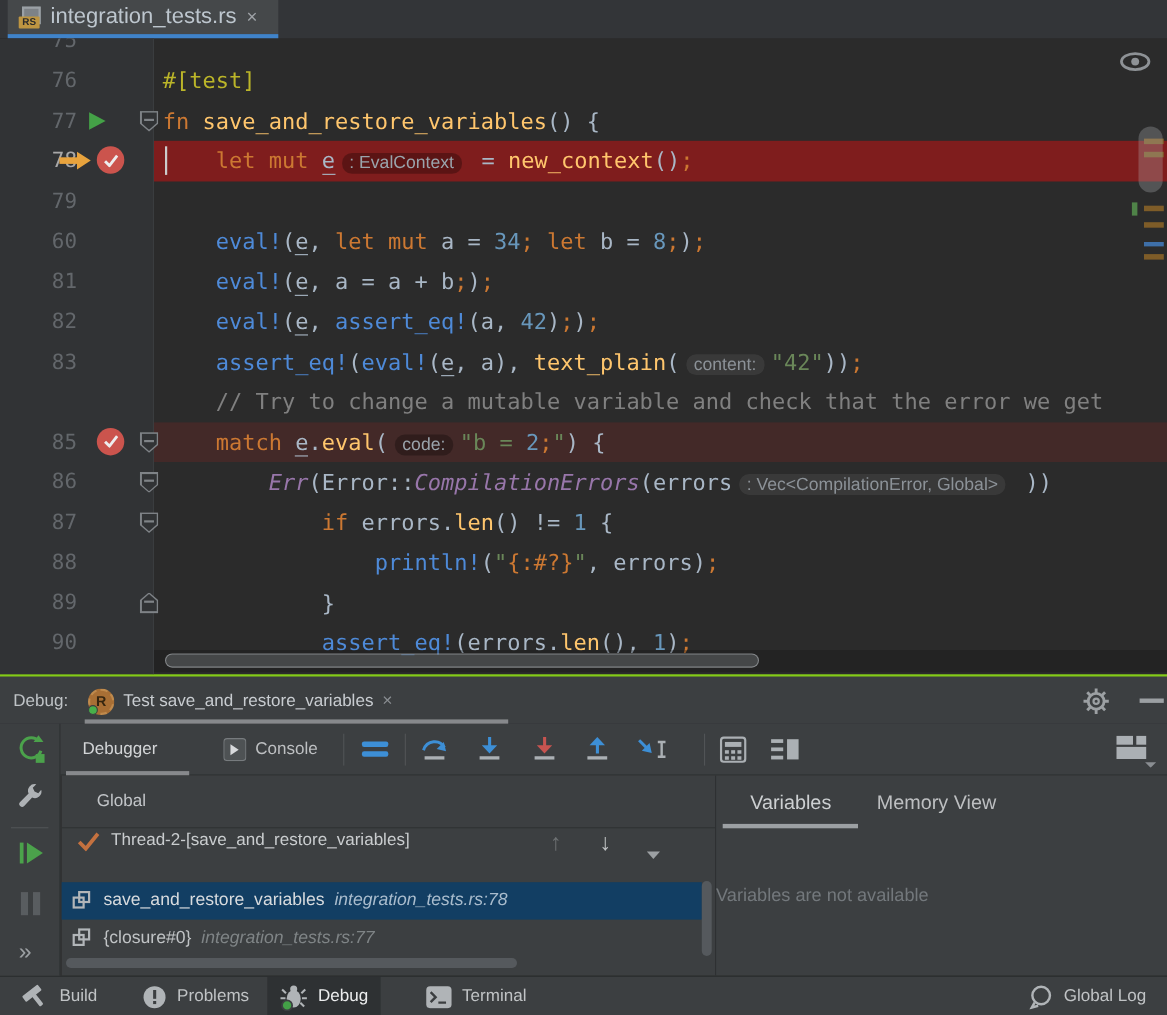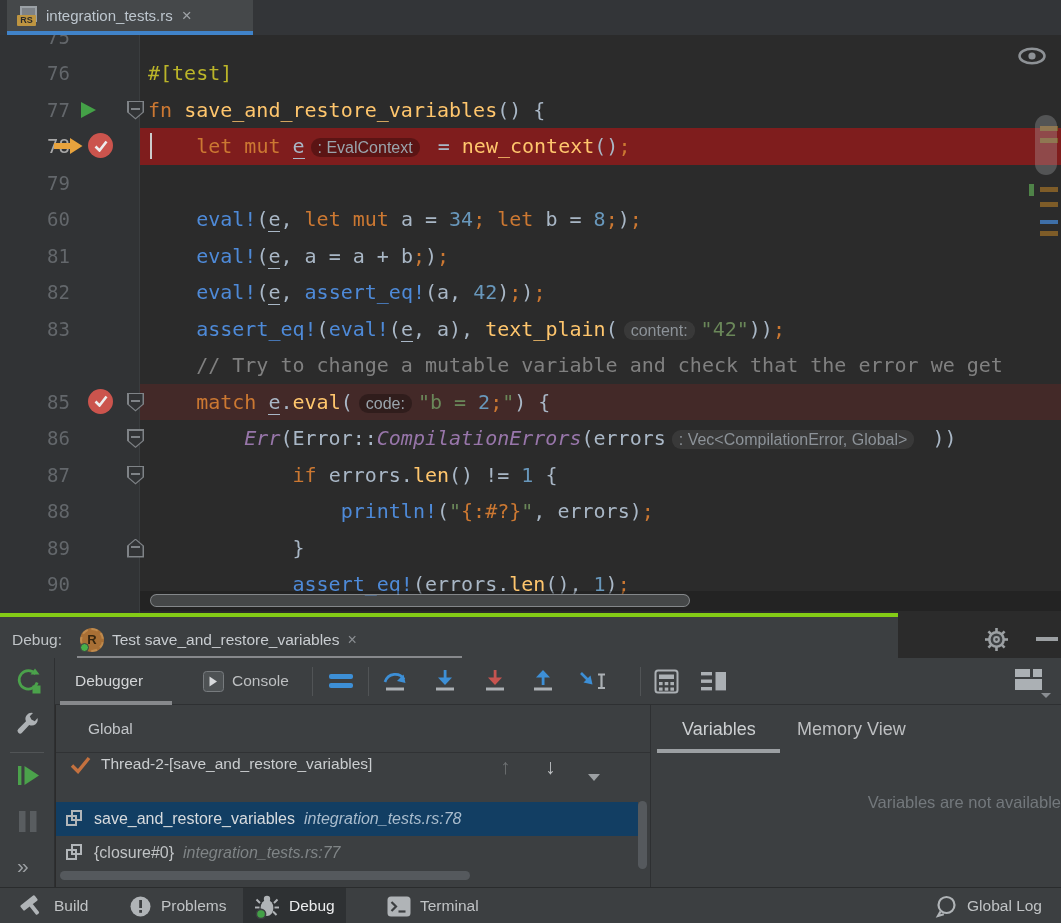--- a/index.html
+++ b/index.html
@@ -2,21 +2,21 @@
 <html><head>
 <meta charset="utf-8">
 <style>
   *{box-sizing:border-box;margin:0;padding:0}
   html,body{width:1061px;height:923px;overflow:hidden}
   body{position:relative;background:#2B2B2B;font-family:"Liberation Sans",sans-serif;-webkit-font-smoothing:antialiased}
   .abs{position:absolute}
   
   #tabbar{position:absolute;left:0;top:0;width:1061px;height:35px;background:#333538}
   .etab{position:absolute;left:7px;top:0;width:246px;height:31px;background:#45484A;display:flex;align-items:center;gap:9px;padding:0 10px;cursor:pointer}
-  .etab-title{font-size:15px;color:#BDC6CE}
+  .etab-title{font-size:20px;color:#BDC6CE}
   .etab-x{color:#9FA3A7;font-size:17px;line-height:17px}
   .etab-under{position:absolute;left:7px;top:31px;width:246px;height:4px;background:#4083C9}
   .rsbadge{position:relative;width:20px;height:20px;flex:0 0 20px}
   .rsbadge::before{content:"";position:absolute;left:3px;top:0;width:13px;height:12px;border:2px solid #9BA1A6;background:#7d8287}
   .rsbadge .rs{position:absolute;left:0;bottom:0;width:19px;height:11px;background:#BE9541;color:#2B2B2B;font-size:9px;font-weight:bold;text-align:center;line-height:11px;border-radius:1px}
   
   #editor{position:absolute;left:0;top:35px;width:1061px;height:578px;background:#2B2B2B;overflow:hidden}
   #gutter{position:absolute;left:0;top:0;width:140px;height:578px;background:#313335;border-right:1px solid #3A3D3F;z-index:3}
   .grow{position:absolute;left:0;width:140px;height:36.5px}
   .lnum{position:absolute;left:0;top:0;width:70px;text-align:right;font-family:"DejaVu Sans Mono",monospace;font-size:19px;color:#63676B;line-height:36.5px}
@@ -38,21 +38,21 @@
   .fold .fi{position:absolute;inset:1.5px;background:#313335}
   .fold.open .fo,.fold.open .fi{clip-path:polygon(0 0,100% 0,100% 62%,50% 100%,0 62%)}
   .fold.close .fo,.fold.close .fi{clip-path:polygon(50% 0,100% 38%,100% 100%,0 100%,0 38%)}
   .fold .fm{position:absolute;left:4px;top:7px;width:9px;height:2px;background:#7F8387}
   #foldguide{position:absolute;left:135px;top:85px;width:1px;height:419px;background:#55585B;z-index:2}
   #hthumb{position:absolute;left:150px;top:559px;width:540px;height:13px;border-radius:7px;background:rgba(150,155,160,0.30);border:1px solid rgba(210,215,220,0.45);z-index:6;cursor:pointer}
   #htrack{position:absolute;left:140px;top:556px;right:0;height:20px;background:rgba(20,20,20,0.35);z-index:5}
   #vthumb{position:absolute;left:1035px;top:80px;width:22px;height:60px;border-radius:11px;background:rgba(185,190,195,0.28);z-index:6;cursor:pointer}
   .mark{position:absolute;z-index:5}
   
-  #dhead{position:absolute;left:0;top:613px;width:898px;height:45px;background:#3C3F41;border-top:4px solid #84cc16}
+  #dhead{position:absolute;left:0;top:613px;width:1061px;height:45px;background:#3C3F41;border-top:2px solid #84cc16}
   #dhead .dlabel{position:absolute;left:12px;top:0;line-height:45px;font-size:15.5px;color:#BFC3C6}
   .sess{position:absolute;left:80px;top:0;height:45px;display:flex;align-items:center;gap:8px;cursor:pointer}
   .sess .t{font-size:15.5px;color:#C8CCD0}
   .sess .x{color:#8A8E92;font-size:16px}
   .rusticon{position:relative;width:24px;height:24px;border-radius:50%;border:2.5px dashed #C08A4C;background:#A86F35;color:#35250f;font-weight:bold;font-size:13px;text-align:center;line-height:19px}
   .rusticon .dot{position:absolute;left:-2px;bottom:-2px;width:9px;height:9px;border-radius:50%;background:#48B04A;border:1.5px solid #3C3F41}
   #sess-under{position:absolute;left:77px;top:39px;width:385px;height:4px;background:#87898C}
   #dhead-min{position:absolute;left:1036px;top:20px;width:22px;height:3.5px;background:#9CA0A3;cursor:pointer}
   #trow{position:absolute;left:0;top:658px;width:1061px;height:47px;background:#3C3F41;border-bottom:1px solid #2E3032}
   .dtab{position:absolute;top:0;height:46px;line-height:46px;font-size:15.5px;cursor:pointer}
@@ -86,21 +86,21 @@
   .sqicon i.b{left:5px;top:0}
   .sqicon i.f{left:0;top:5px;background:inherit}
   #f-hthumb{position:absolute;left:4px;top:166px;width:410px;height:9px;border-radius:5px;background:#55595D;cursor:pointer}
   #f-vthumb{position:absolute;left:582px;top:96px;width:9px;height:68px;border-radius:5px;background:#55595D;cursor:pointer}
   
   #vars{position:absolute;left:650px;top:705px;width:411px;height:182px;background:#3C3F41;border-left:1px solid #2E3032}
   #vars .vt{position:absolute;top:0;height:48px;line-height:48px;font-size:18px;cursor:pointer}
   #vars #vt0{left:31px;color:#CDD0D2}
   #vars #vt1{left:146px;color:#BDBFC1}
   #vars .vunder{position:absolute;left:6px;top:44px;width:123px;height:3.5px;background:#9CA0A3}
-  #vars .empty{position:absolute;left:0;top:88px;width:100%;text-align:right;font-size:16.5px;color:#73787C}
+  #vars .empty{position:absolute;left:0;top:100px;width:100%;text-align:left;font-size:16.5px;color:#73787C}
   
   #statusbar{position:absolute;left:0;top:887px;width:1061px;height:36px;background:#3C3F41;border-top:1px solid #2A2C2D}
   .sbi{position:absolute;top:0;height:36px;display:flex;align-items:center;gap:9px;padding:0 11px;cursor:pointer}
   .sbi .lb{font-size:15.5px;color:#C0C3C5}
   .sbi.sel{background:#2E3133}
   .sbi.sel .lb{color:#ECEDEE}
   svg{display:block}
 </style>
 </head>
 <body>

